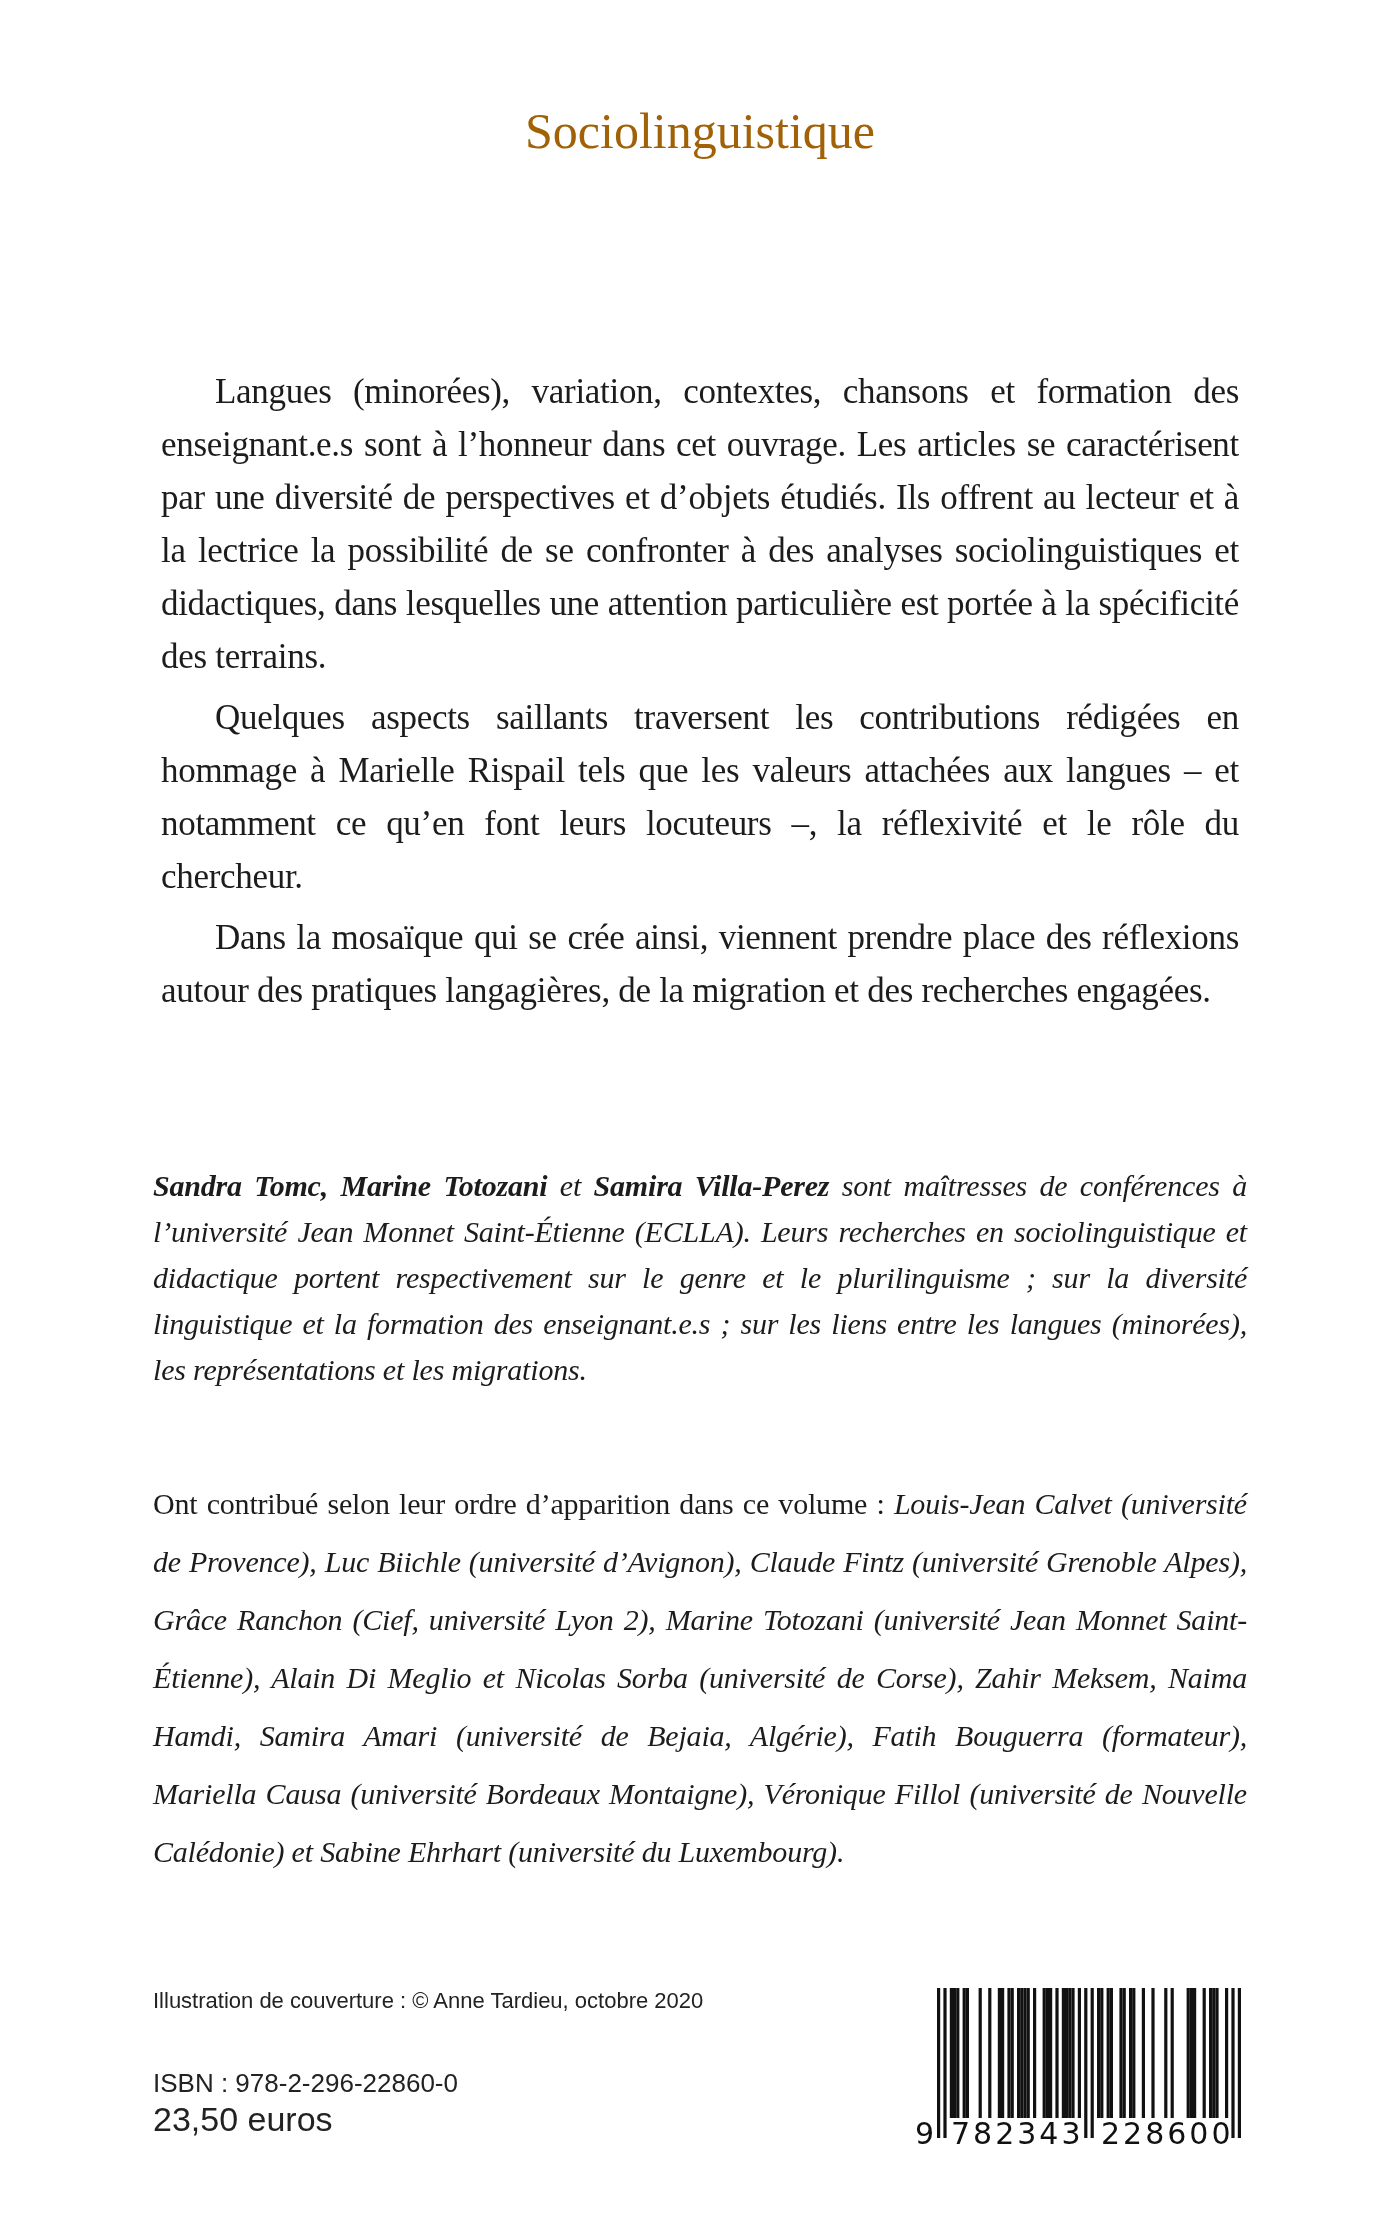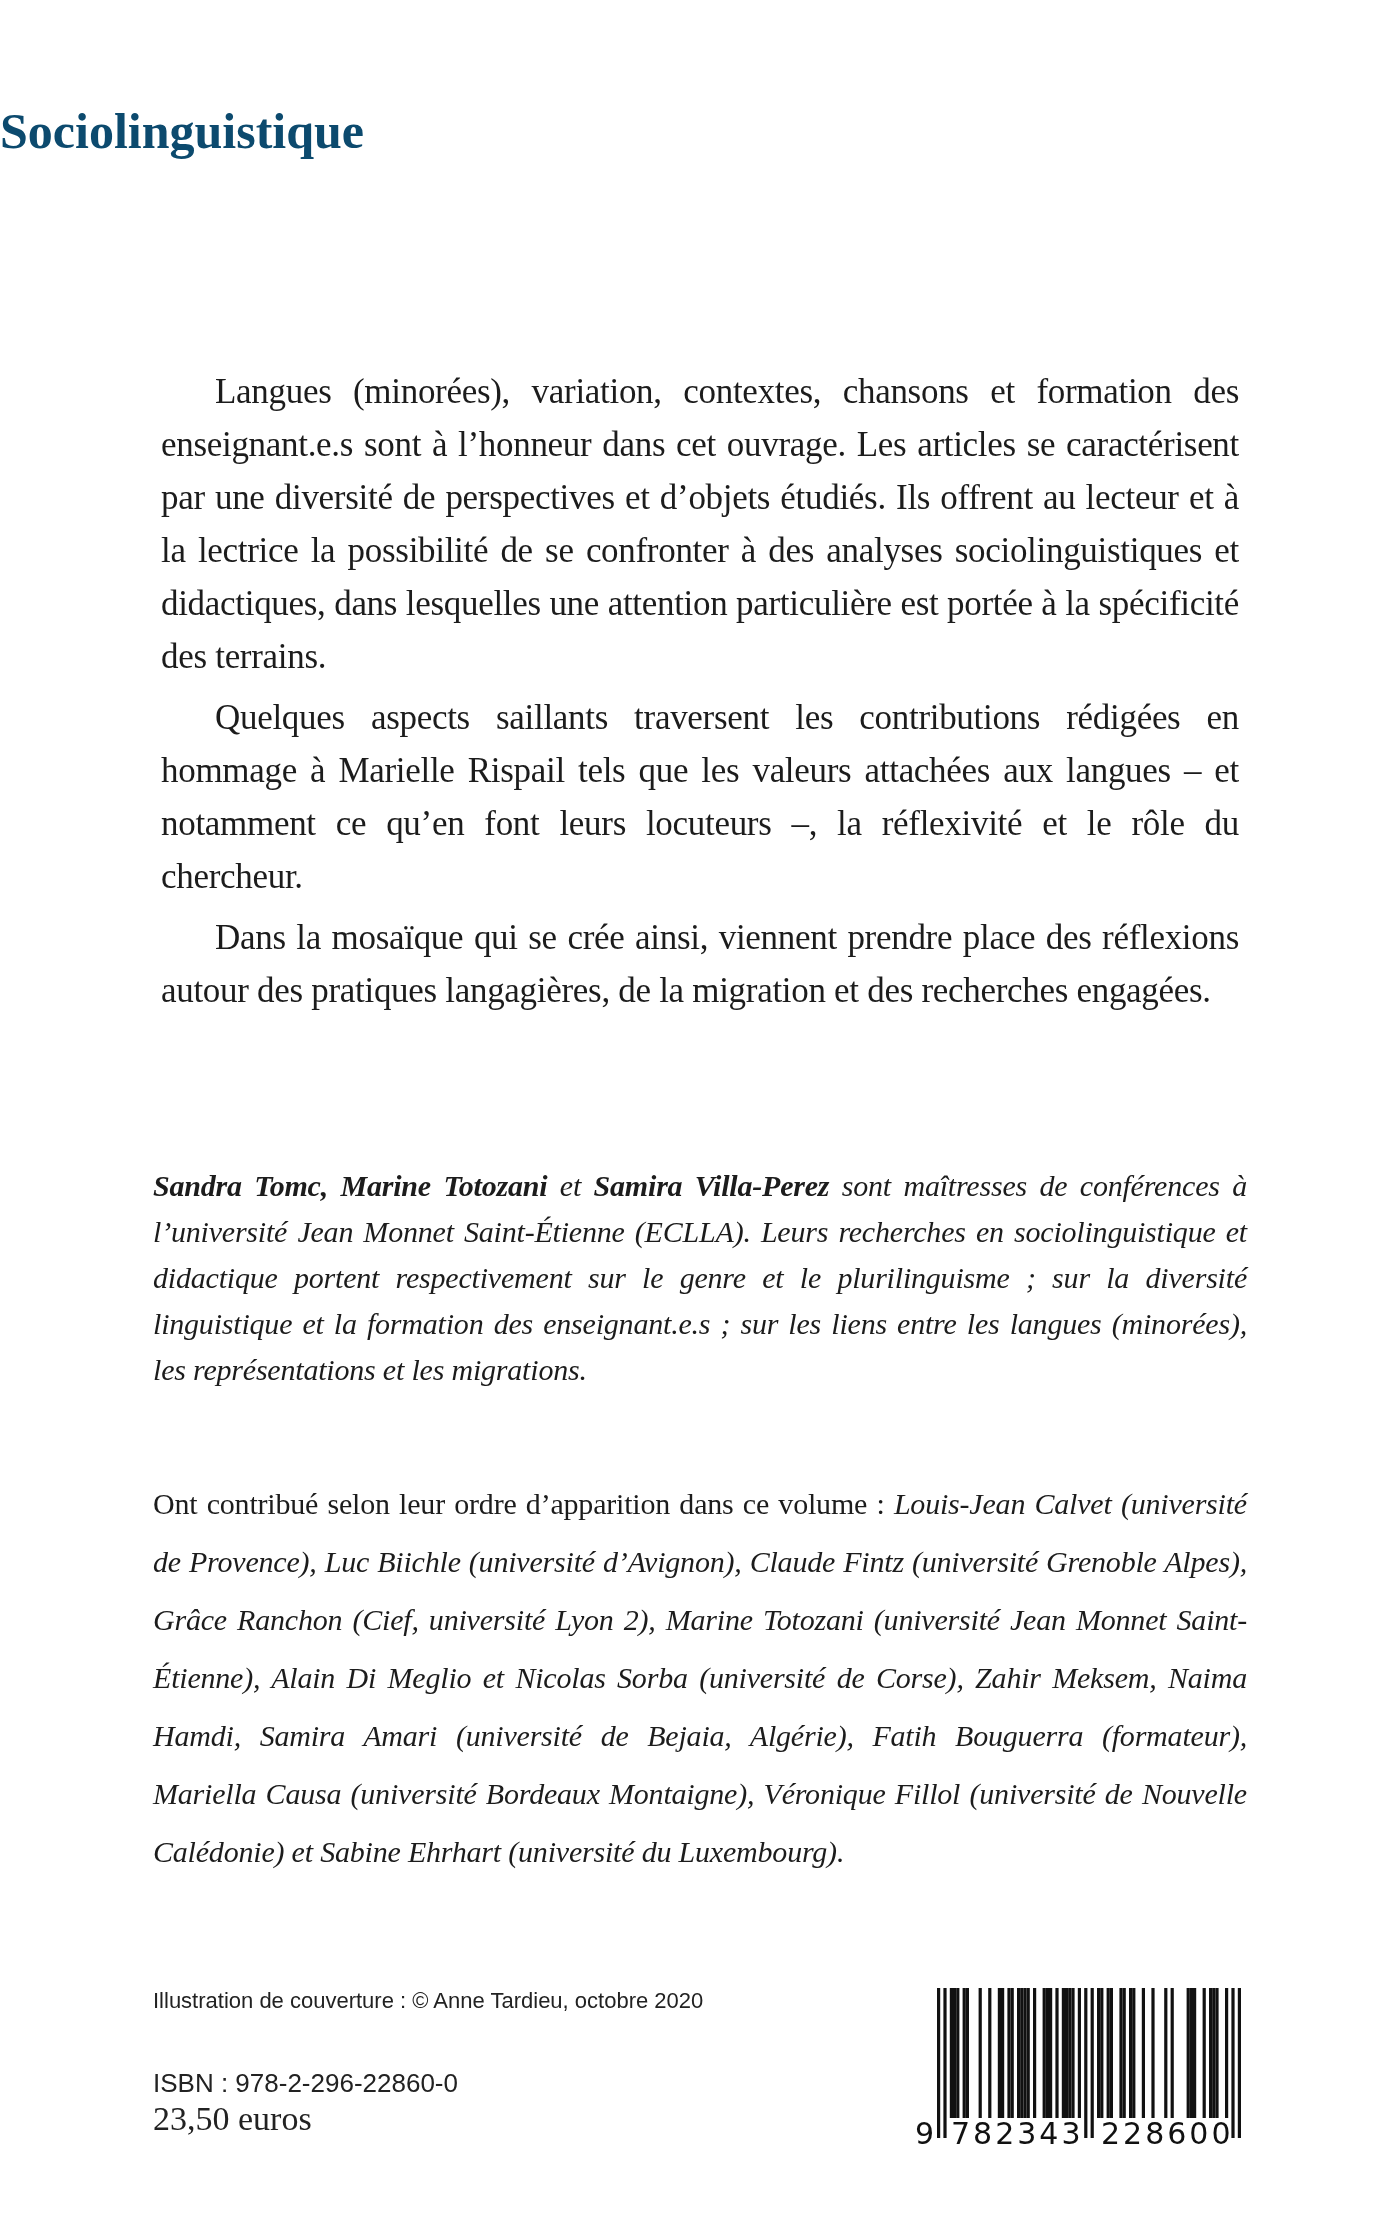--- a/index.html
+++ b/index.html
@@ -13,23 +13,23 @@
       position: relative;
       overflow: hidden;
       font-family: "Liberation Serif", "DejaVu Serif", serif;
       color: #1c1c1c;
     }
     .title {
       position: absolute;
       left: 0;
       width: 1400px;
       top: 98px;
-      text-align: left;
-      color: #0c4a6e;
-      font-weight: bold;
+      text-align: center;
+      color: #a16207;
+      font-weight: normal;
       font-size: 50px;
       line-height: 66px;
     }
     .title div { display: block; }
 
     .body-text {
       position: absolute;
       left: 153px;
       width: 1094px;
       top: 357px;
@@ -82,21 +82,21 @@
       top: 2068px;
       font-family: "Liberation Sans", "DejaVu Sans", sans-serif;
       font-size: 26px;
       color: #222;
       text-align: center;
     }
     .price {
       position: absolute;
       left: 153px;
       top: 2100px;
-      font-family: Liberation Serif, serif;
+      font-family: Liberation Sans, sans-serif;
       font-size: 34px;
       color: #222;
     }
     .barcode {
       position: absolute;
       left: 905px;
       top: 1982px;
       width: 345px;
       height: 168px;
     }

